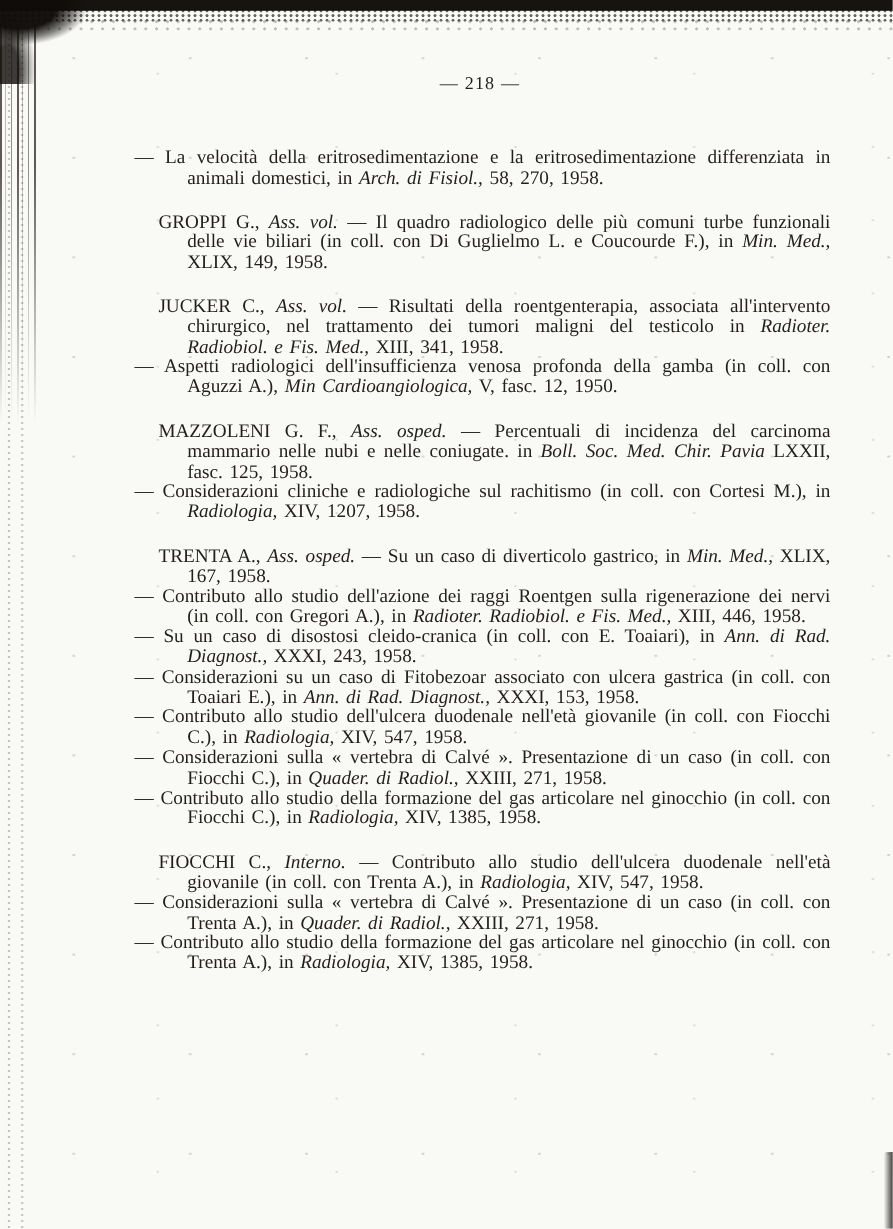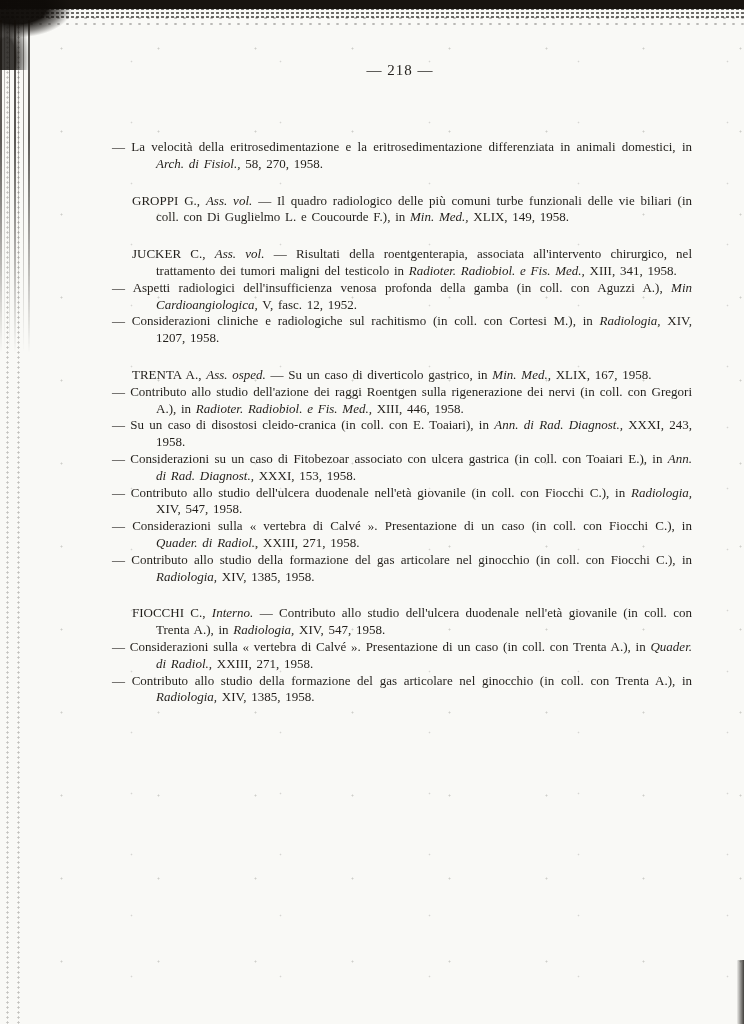--- a/index.html
+++ b/index.html
@@ -44,22 +44,22 @@
       radial-gradient(circle, rgba(30,26,20,.45) 0 .7px, transparent 1.1px);
     background-size:97px 83px, 149px 61px;
     background-position:13px 7px, 57px 31px; }
   
   .page-number {
     position:absolute; top:62px; left:0; width:100%;
     text-align:center; font-size:15px; letter-spacing:1px;
     transform:translateX(28px);
   }
   .bibliography {
-    position:absolute; top:139px; left:112px; width:580px;
-    font-size:13px; line-height:16.8px; text-align:justify;
+    position:absolute; top:124px; left:112px; width:580px;
+    font-size:16px; line-height:16.8px; text-align:justify;
     word-spacing:1.5px;
   }
   .entry { margin:0; padding-left:44px; text-indent:-44px; }
   .entry.author-head { text-indent:-24px; }
   .entry.group-start { margin-top:20px; }
   .bibliography .entry.group-start:first-child { margin-top:0; }
   .it { font-style:italic; }
 </style>
 </head>
 <body>
@@ -74,21 +74,22 @@
 <div class="artifact bottom-right-smudge"></div>
 
 <div class="page-number">
   <span>— 218 —</span>
 </div>
 
 <main class="bibliography">
     <p class="entry group-start"><span class="rm">— La velocità della eritrosedimentazione e la eritrosedimentazione differenziata in animali domestici, in </span><span class="it">Arch. di Fisiol.,</span><span class="rm"> 58, 270, 1958.</span></p>
     <p class="entry author-head group-start"><span class="rm">GROPPI G., </span><span class="it">Ass. vol.</span><span class="rm"> — Il quadro radiologico delle più comuni turbe funzionali delle vie biliari (in coll. con Di Guglielmo L. e Coucourde F.), in </span><span class="it">Min. Med.,</span><span class="rm"> XLIX, 149, 1958.</span></p>
     <p class="entry author-head group-start"><span class="rm">JUCKER C., </span><span class="it">Ass. vol.</span><span class="rm"> — Risultati della roentgenterapia, associata all'intervento chirurgico, nel trattamento dei tumori maligni del testicolo in </span><span class="it">Radioter. Radiobiol. e Fis. Med.,</span><span class="rm"> XIII, 341, 1958.</span></p>
-    <p class="entry"><span class="rm">— Aspetti radiologici dell'insufficienza venosa profonda della gamba (in coll. con Aguzzi A.), </span><span class="it">Min Cardioangiologica,</span><span class="rm"> V, fasc. 12, 1952.</span></p>
+    <p class="entry"><span class="rm">— Aspetti radiologici dell'insufficienza venosa profonda della gamba (in coll. con Aguzzi A.), </span><span class="it">Min Cardioangiologica,</span><span class="rm"> V, fasc. 12, 1950.</span></p>
+    <p class="entry author-head group-start"><span class="rm">MAZZOLENI G. F., </span><span class="it">Ass. osped.</span><span class="rm"> — Percentuali di incidenza del carcinoma mammario nelle nubi e nelle coniugate. in </span><span class="it">Boll. Soc. Med. Chir. Pavia</span><span class="rm"> LXXII, fasc. 125, 1958.</span></p>
     <p class="entry"><span class="rm">— Considerazioni cliniche e radiologiche sul rachitismo (in coll. con Cortesi M.), in </span><span class="it">Radiologia,</span><span class="rm"> XIV, 1207, 1958.</span></p>
     <p class="entry author-head group-start"><span class="rm">TRENTA A., </span><span class="it">Ass. osped.</span><span class="rm"> — Su un caso di diverticolo gastrico, in </span><span class="it">Min. Med.,</span><span class="rm"> XLIX, 167, 1958.</span></p>
     <p class="entry"><span class="rm">— Contributo allo studio dell'azione dei raggi Roentgen sulla rigenerazione dei nervi (in coll. con Gregori A.), in </span><span class="it">Radioter. Radiobiol. e Fis. Med.,</span><span class="rm"> XIII, 446, 1958.</span></p>
     <p class="entry"><span class="rm">— Su un caso di disostosi cleido-cranica (in coll. con E. Toaiari), in </span><span class="it">Ann. di Rad. Diagnost.,</span><span class="rm"> XXXI, 243, 1958.</span></p>
     <p class="entry"><span class="rm">— Considerazioni su un caso di Fitobezoar associato con ulcera gastrica (in coll. con Toaiari E.), in </span><span class="it">Ann. di Rad. Diagnost.,</span><span class="rm"> XXXI, 153, 1958.</span></p>
     <p class="entry"><span class="rm">— Contributo allo studio dell'ulcera duodenale nell'età giovanile (in coll. con Fiocchi C.), in </span><span class="it">Radiologia,</span><span class="rm"> XIV, 547, 1958.</span></p>
     <p class="entry"><span class="rm">— Considerazioni sulla « vertebra di Calvé ». Presentazione di un caso (in coll. con Fiocchi C.), in </span><span class="it">Quader. di Radiol.,</span><span class="rm"> XXIII, 271, 1958.</span></p>
     <p class="entry"><span class="rm">— Contributo allo studio della formazione del gas articolare nel ginocchio (in coll. con Fiocchi C.), in </span><span class="it">Radiologia,</span><span class="rm"> XIV, 1385, 1958.</span></p>
     <p class="entry author-head group-start"><span class="rm">FIOCCHI C., </span><span class="it">Interno.</span><span class="rm"> — Contributo allo studio dell'ulcera duodenale nell'età giovanile (in coll. con Trenta A.), in </span><span class="it">Radiologia,</span><span class="rm"> XIV, 547, 1958.</span></p>
     <p class="entry"><span class="rm">— Considerazioni sulla « vertebra di Calvé ». Presentazione di un caso (in coll. con Trenta A.), in </span><span class="it">Quader. di Radiol.,</span><span class="rm"> XXIII, 271, 1958.</span></p>

